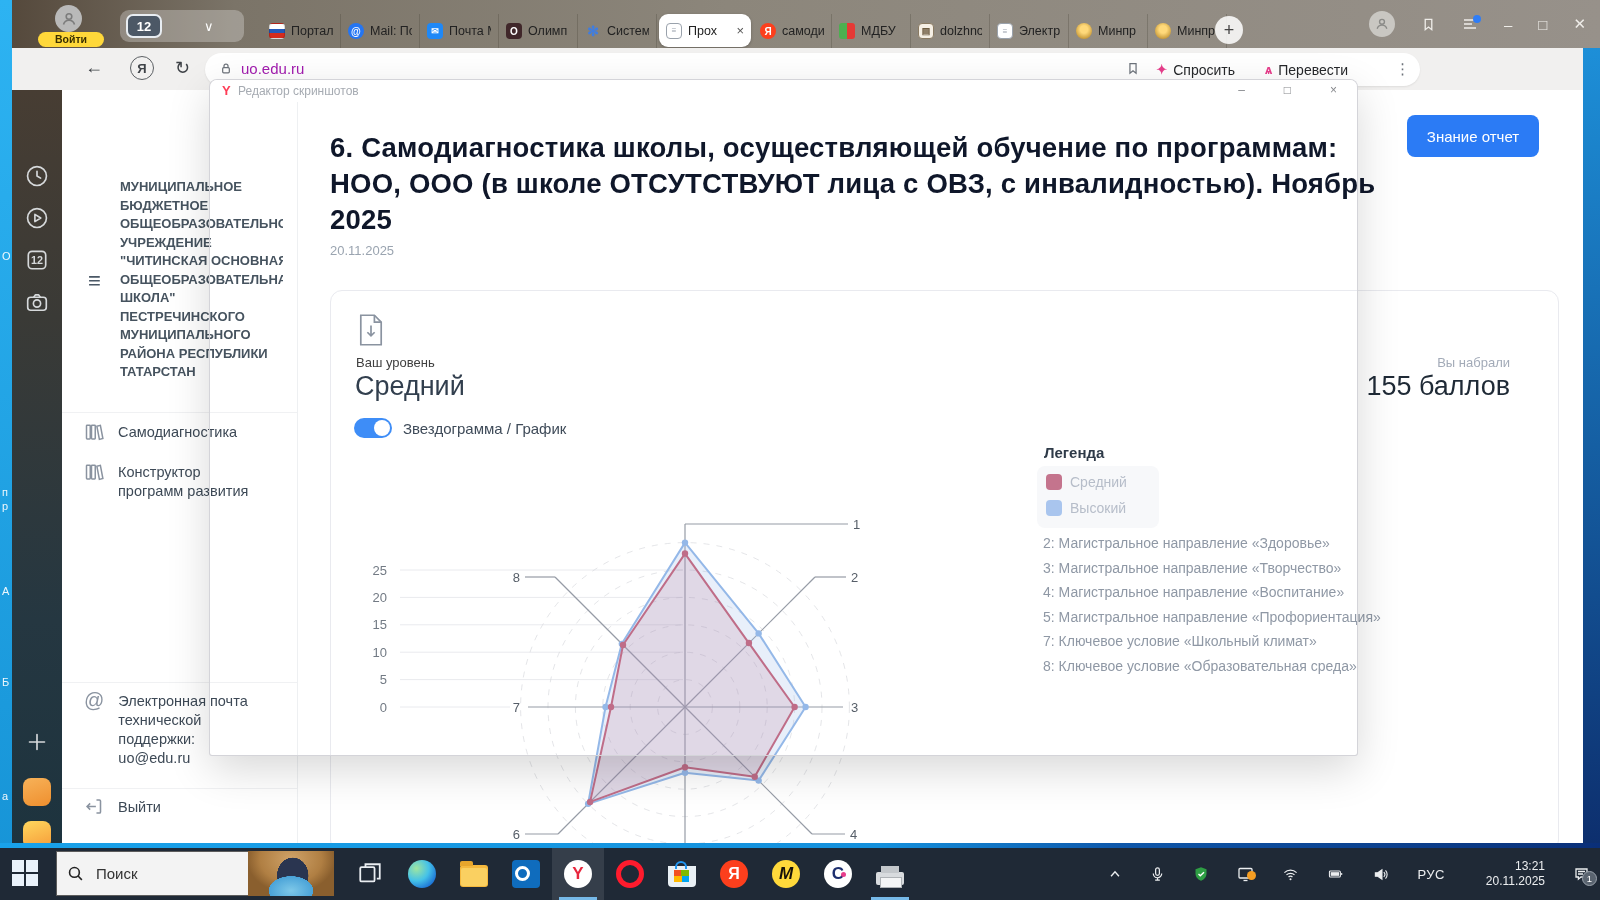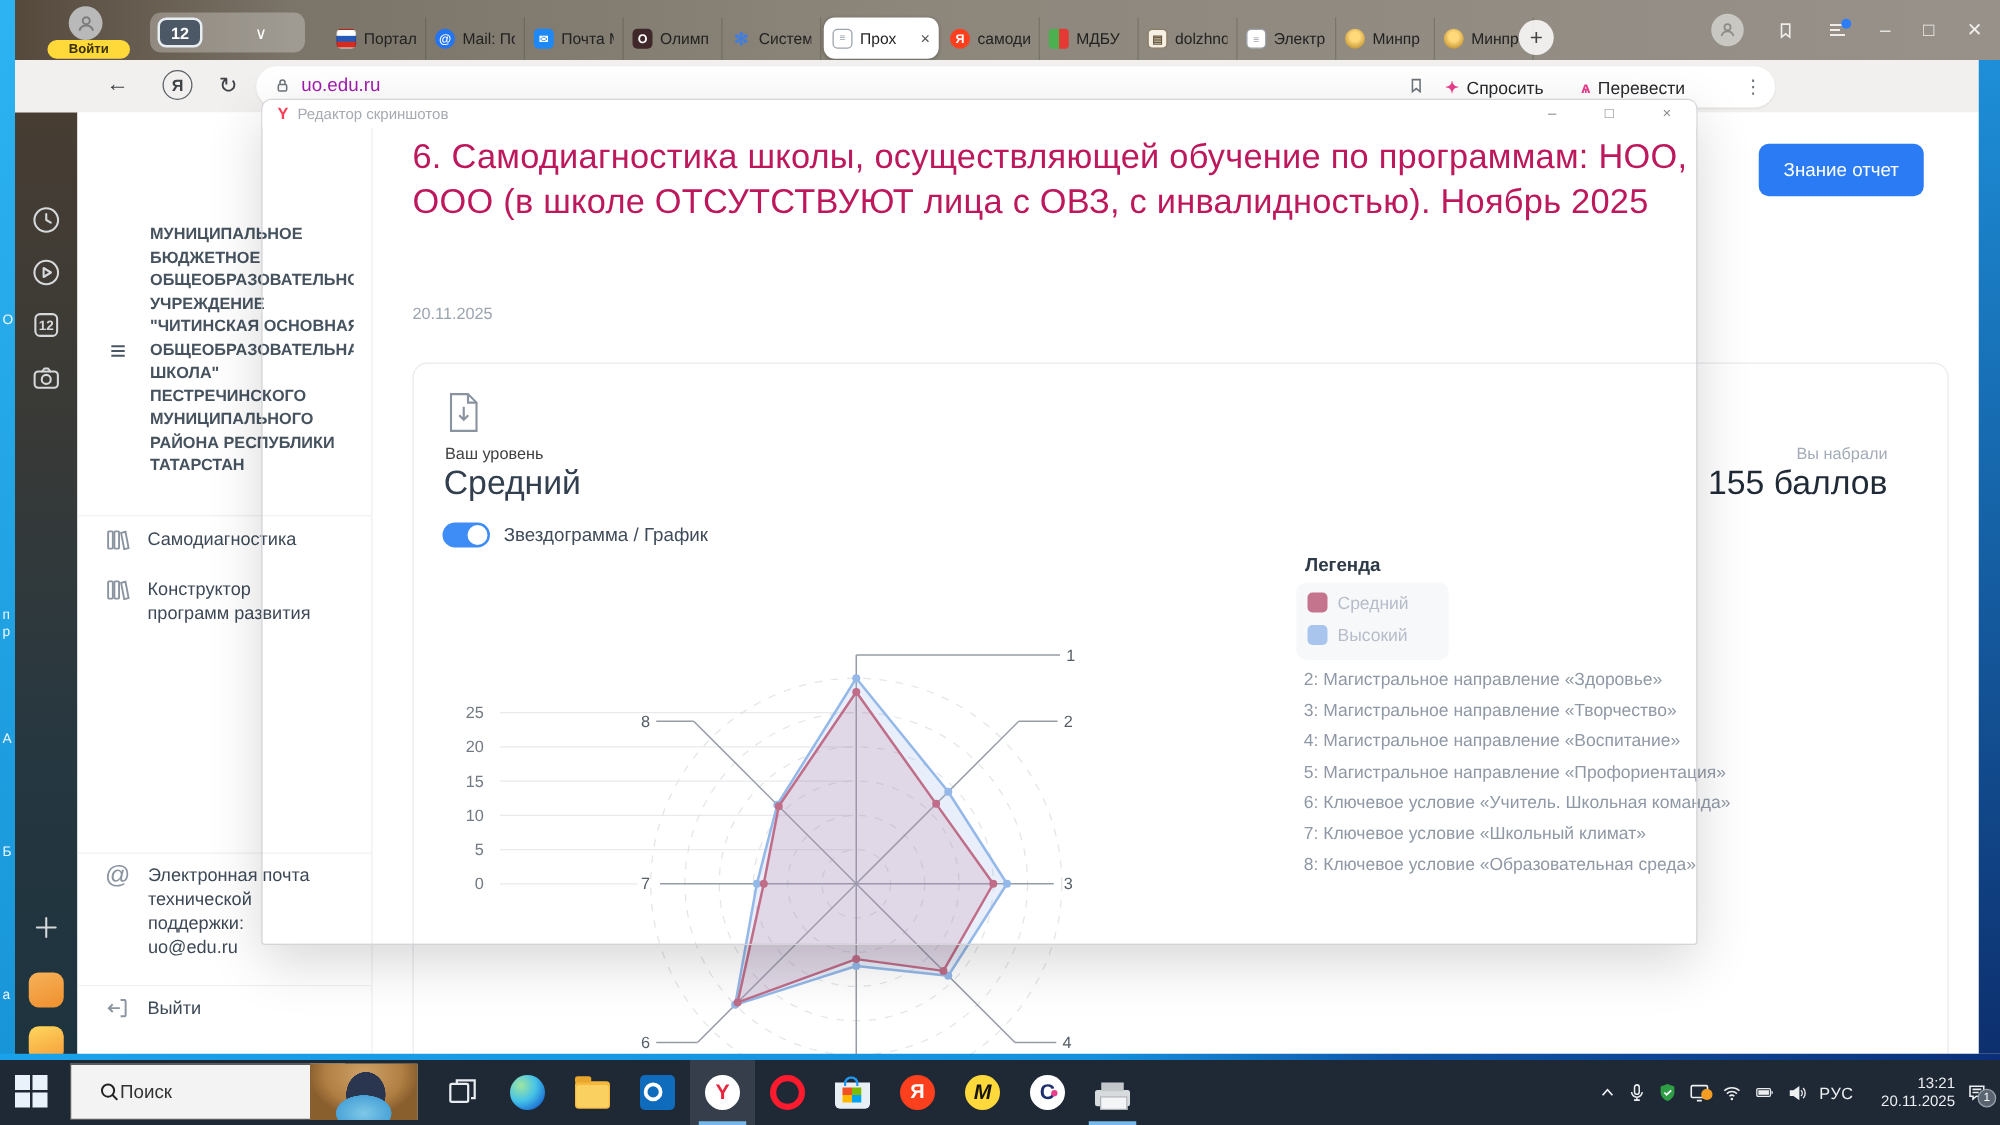--- a/index.html
+++ b/index.html
@@ -82,22 +82,22 @@
   .site-sidebar{position:absolute;left:0;top:0;width:235px;height:100%;background:#fff;border-right:1px solid #eef0f2;}
   .hamburger{position:absolute;left:26px;top:178px;font-size:22px;color:#4a5866;}
   .org{position:absolute;left:58px;top:88px;width:163px;color:#46535f;font-size:13px;
     font-weight:bold;line-height:18.5px;}
   .org div{white-space:nowrap;overflow:hidden;}
   .sb-divider{position:absolute;left:0;width:100%;height:1px;background:#f0f1f3;}
   .sb-item{position:absolute;left:22px;display:flex;gap:14px;color:#3d4956;font-size:14.5px;line-height:19px;}
   .sb-item .sico{color:#8a93a0;flex:0 0 20px;margin-top:-1px;}
   .sb-item .at{font-size:20px;color:#8a93a0;font-weight:normal;}
   
-  .pg-title{position:absolute;left:268px;top:17px;width:1072px;font-size:27.5px;line-height:36px;
-    color:#be185d;font-weight:400;letter-spacing:.2px;}
+  .pg-title{position:absolute;left:268px;top:40px;width:1072px;font-size:27.5px;line-height:36px;
+    color:#0f172a;font-weight:700;letter-spacing:.2px;}
   .pg-date{position:absolute;left:268px;top:153px;font-size:13px;color:#9aa4b0;}
   .dl-btn{position:absolute;left:1345px;top:25px;width:132px;height:42px;background:#2b7bf5;
     border-radius:8px;color:#fff;font-size:15px;display:flex;align-items:center;justify-content:center;cursor:pointer;}
   .card{position:absolute;left:268px;top:200px;width:1227px;height:560px;border:1px solid #e9eaef;
     border-radius:12px;background:#fff;overflow:hidden;}
   .doc-ico{position:absolute;left:26px;top:22px;color:#8a93a0;}
   .lvl-label{position:absolute;left:25px;top:64px;font-size:13px;color:#404040;}
   .lvl-value{position:absolute;left:24px;top:80px;font-size:27px;color:#323f4e;font-weight:500;}
   .toggle{position:absolute;left:23px;top:127px;width:38px;height:20px;border-radius:10px;background:#3e8df7;}
   .toggle::after{content:"";position:absolute;right:2px;top:2px;width:16px;height:16px;border-radius:50%;background:#fff;}
@@ -118,21 +118,21 @@
   .ed-title{position:absolute;left:28px;top:4px;font-size:12px;color:#a6abb2;}
   .ed-ctl{position:absolute;top:3px;color:#87898d;font-size:12px;}
   
   .win-edge{position:absolute;left:0;top:843px;width:1600px;height:6px;z-index:7;
     background:linear-gradient(90deg,#19a2ea 0%,#1490dc 55%,#0e57aa 70%,#0a2f78 100%);}
   .taskbar{position:absolute;left:0;top:848px;width:1600px;height:52px;background:#1f2936;z-index:8;}
   .start{position:absolute;left:12px;top:12px;width:28px;height:28px;display:grid;
     grid-template-columns:12px 12px;grid-template-rows:12px 12px;gap:2px;}
   .start i{background:#e9f2fb;}
   .tb-search{position:absolute;left:56px;top:3px;width:220px;height:45px;background:#f3f3f3;
-    border:1px solid #5c5c5c;box-sizing:border-box;display:flex;align-items:center;padding-left:22px;}
+    border:1px solid #5c5c5c;box-sizing:border-box;display:flex;align-items:center;gap:12px;padding-left:10px;}
   .tb-search span{font-size:15px;color:#333;}
   .tb-search .sg{color:#222;}
   .tb-thumb{position:absolute;left:248px;top:3px;width:86px;height:45px;
     background:
       radial-gradient(ellipse 40px 26px at 50% 88%, #7ec8e8 0%, #4aa3d8 55%, transparent 56%),
       radial-gradient(ellipse 26px 30px at 52% 55%, #2a3550 0%, #2a3550 60%, transparent 61%),
       radial-gradient(ellipse 44px 34px at 50% 18%, #cfa268 0%, #b07f43 70%, #8a5f2e 100%);
     background-color:#e8e2d6;}
   #task-apps{position:absolute;left:344px;top:0;height:52px;display:flex;}
   .tapp{position:relative;width:52px;height:52px;display:flex;align-items:center;justify-content:center;}
@@ -157,21 +157,21 @@
   .ya-ic{border-radius:50%;background:#fc3f1d;color:#fff;display:flex;align-items:center;justify-content:center;
     font-weight:bold;font-size:16px;}
   .m-ic{border-radius:50%;background:#ffd93b;color:#17120a;display:flex;align-items:center;justify-content:center;
     font-weight:bold;font-style:italic;font-size:17px;}
   .c-ic{border-radius:50%;background:#fff;color:#1d2f6e;display:flex;align-items:center;justify-content:center;
     font-weight:bold;font-size:17px;position:relative;}
   .c-ic::after{content:"";position:absolute;right:6px;top:12px;width:5px;height:5px;border-radius:50%;background:#e83e8c;}
   .printer-ic{position:relative;background:#d8dbde;border-radius:2px;margin-top:8px;height:13px;}
   .printer-ic::before{content:"";position:absolute;left:5px;top:-6px;width:18px;height:7px;background:#c3c7cb;}
   .printer-ic::after{content:"";position:absolute;left:4px;top:5px;width:20px;height:9px;background:#f4f5f6;border:1px solid #aeb2b6;}
-  .tray{position:absolute;right:10px;top:0;height:52px;display:flex;align-items:center;gap:9px;color:#eceef0;}
+  .tray{position:absolute;right:10px;top:0;height:52px;display:flex;align-items:center;gap:28px;color:#eceef0;}
   .tray .lang{font-size:13px;letter-spacing:.5px;}
   .clockblk{text-align:right;font-size:12px;line-height:15px;min-width:72px;}
   .notif{position:relative;}
   .notif .nbadge{position:absolute;right:-7px;bottom:-4px;width:15px;height:15px;border-radius:50%;
     background:#5a6470;border:1px solid #9aa2ac;color:#fff;font-size:9.5px;display:flex;
     align-items:center;justify-content:center;box-sizing:border-box;}
   .mon-dot{position:absolute;right:-2px;bottom:2px;width:9px;height:9px;border-radius:50%;background:#f59d22;}
   svg{display:block;}
 </style>
 </head>
@@ -436,21 +436,20 @@
             <div class="lg-row" style="top: 34px;">
               <span class="lg-sw" style="background: rgb(169, 197, 238);"></span>
               <span>Высокий</span>
             </div>
           </div>
         <div id="axis-legend">
             <div>2: Магистральное направление «Здоровье»</div>
             <div>3: Магистральное направление «Творчество»</div>
             <div>4: Магистральное направление «Воспитание»</div>
             <div>5: Магистральное направление «Профориентация»</div>
-            <div>6: Ключевое условие «Учитель. Школьная команда»</div>
             <div>7: Ключевое условие «Школьный климат»</div>
             <div>8: Ключевое условие «Образовательная среда»</div>
           </div>
         <svg id="radar" width="620" height="425" viewBox="0 0 620 425">
             <line x1="57" y1="281" x2="167" y2="281" stroke="#e9eaee" stroke-width="1"></line>
             <text x="44" y="285.5" text-anchor="end" font-size="13" fill="#727a84">0</text>
             <line x1="57" y1="253.6" x2="340" y2="253.6" stroke="#e9eaee" stroke-width="1"></line>
             <text x="44" y="258.1" text-anchor="end" font-size="13" fill="#727a84">5</text>
             <line x1="57" y1="226.2" x2="340" y2="226.2" stroke="#e9eaee" stroke-width="1"></line>
             <text x="44" y="230.7" text-anchor="end" font-size="13" fill="#727a84">10</text>

